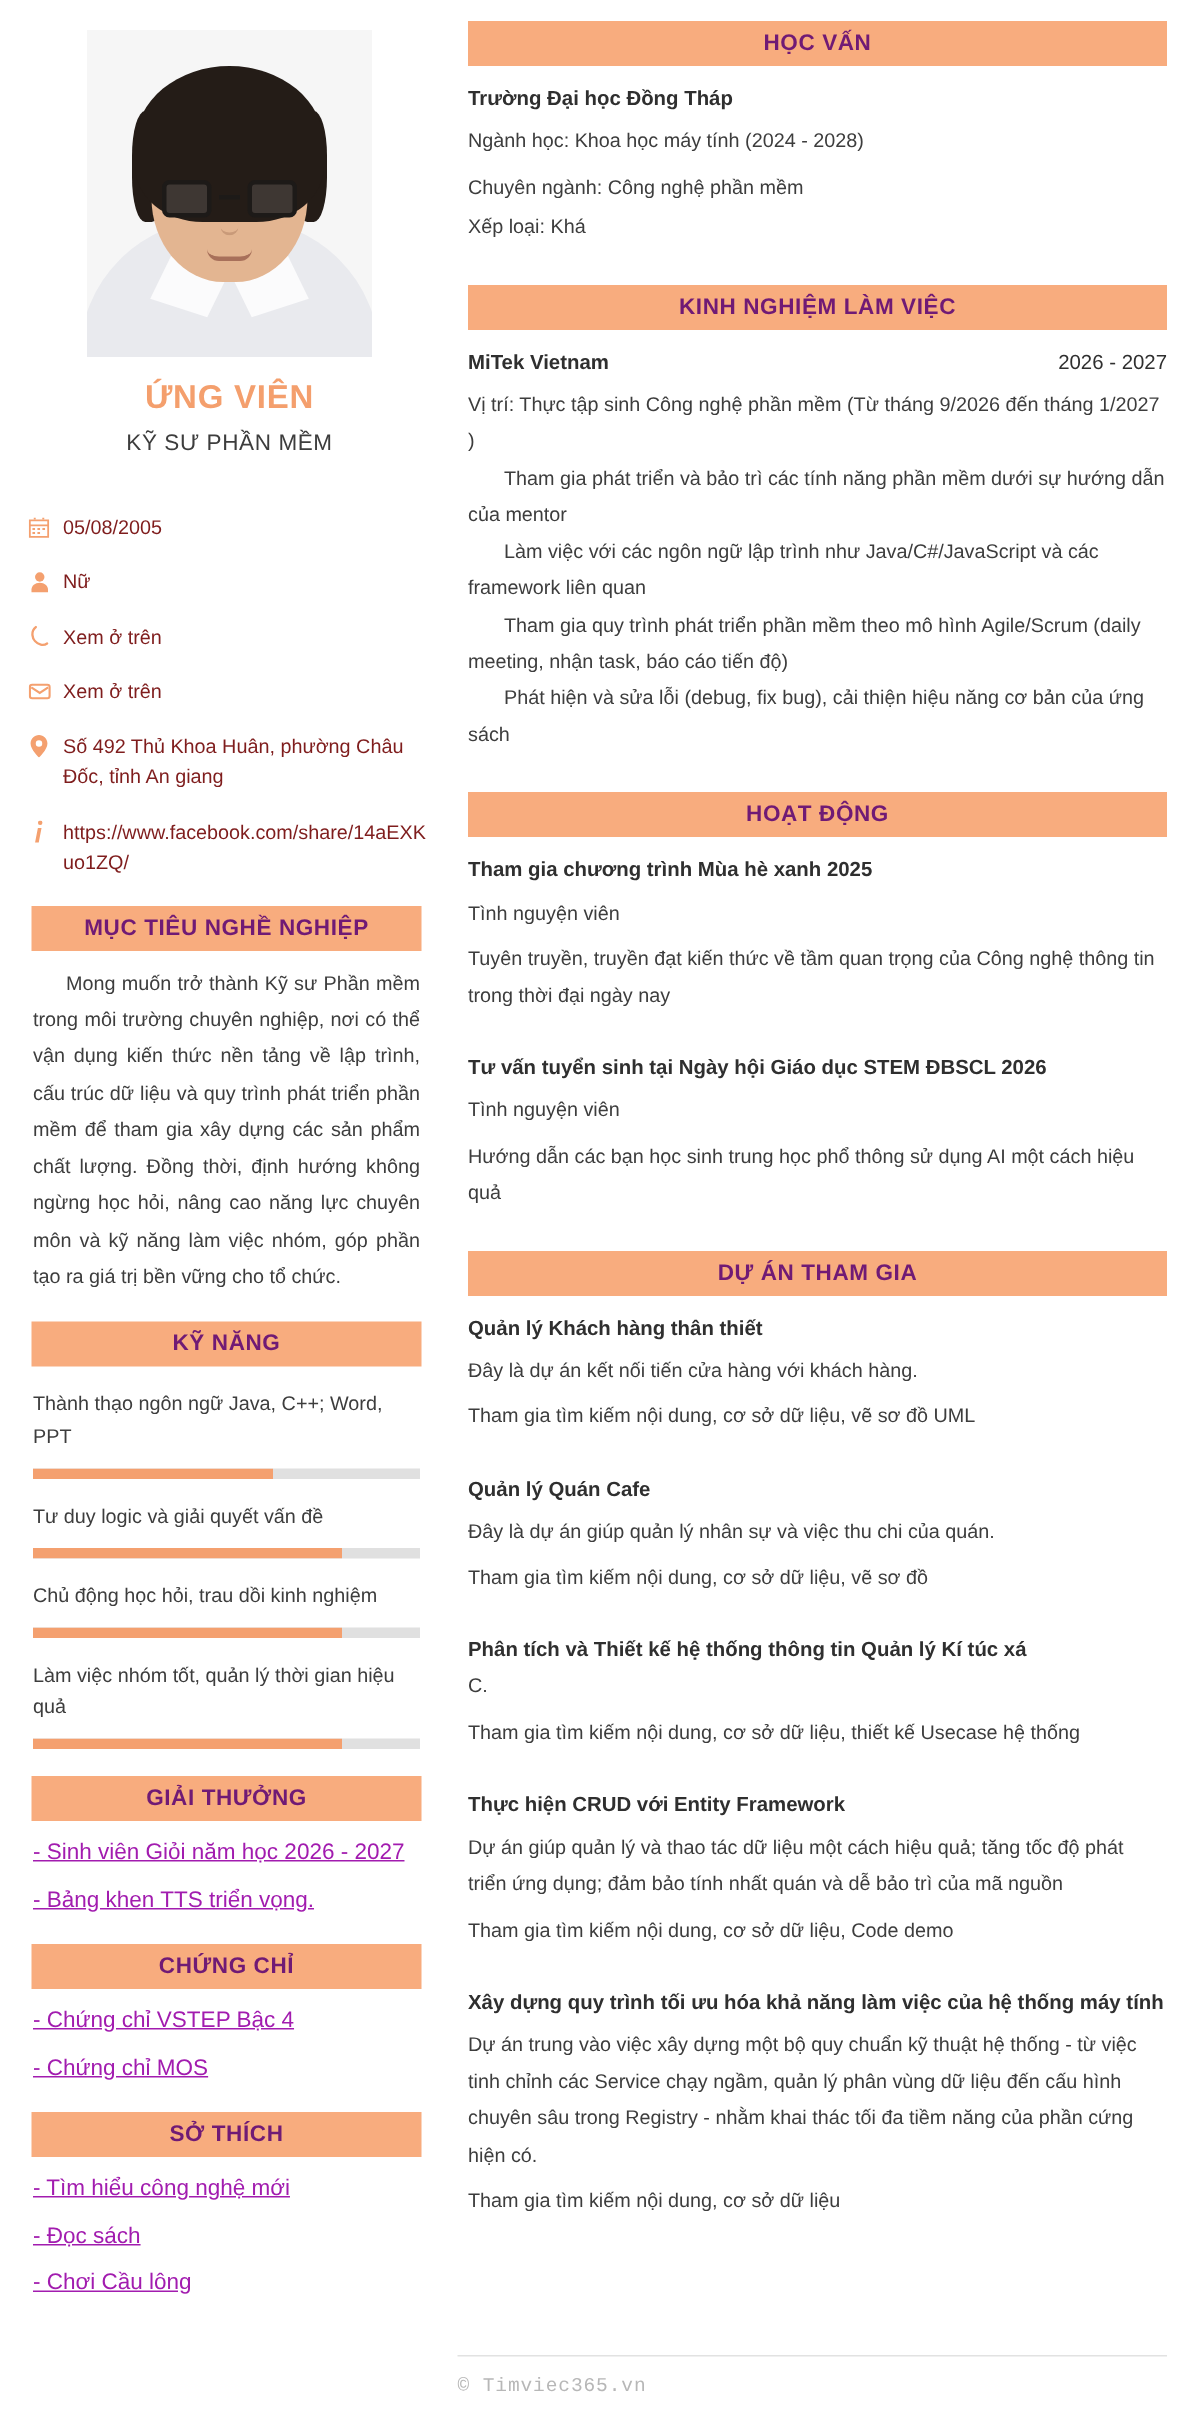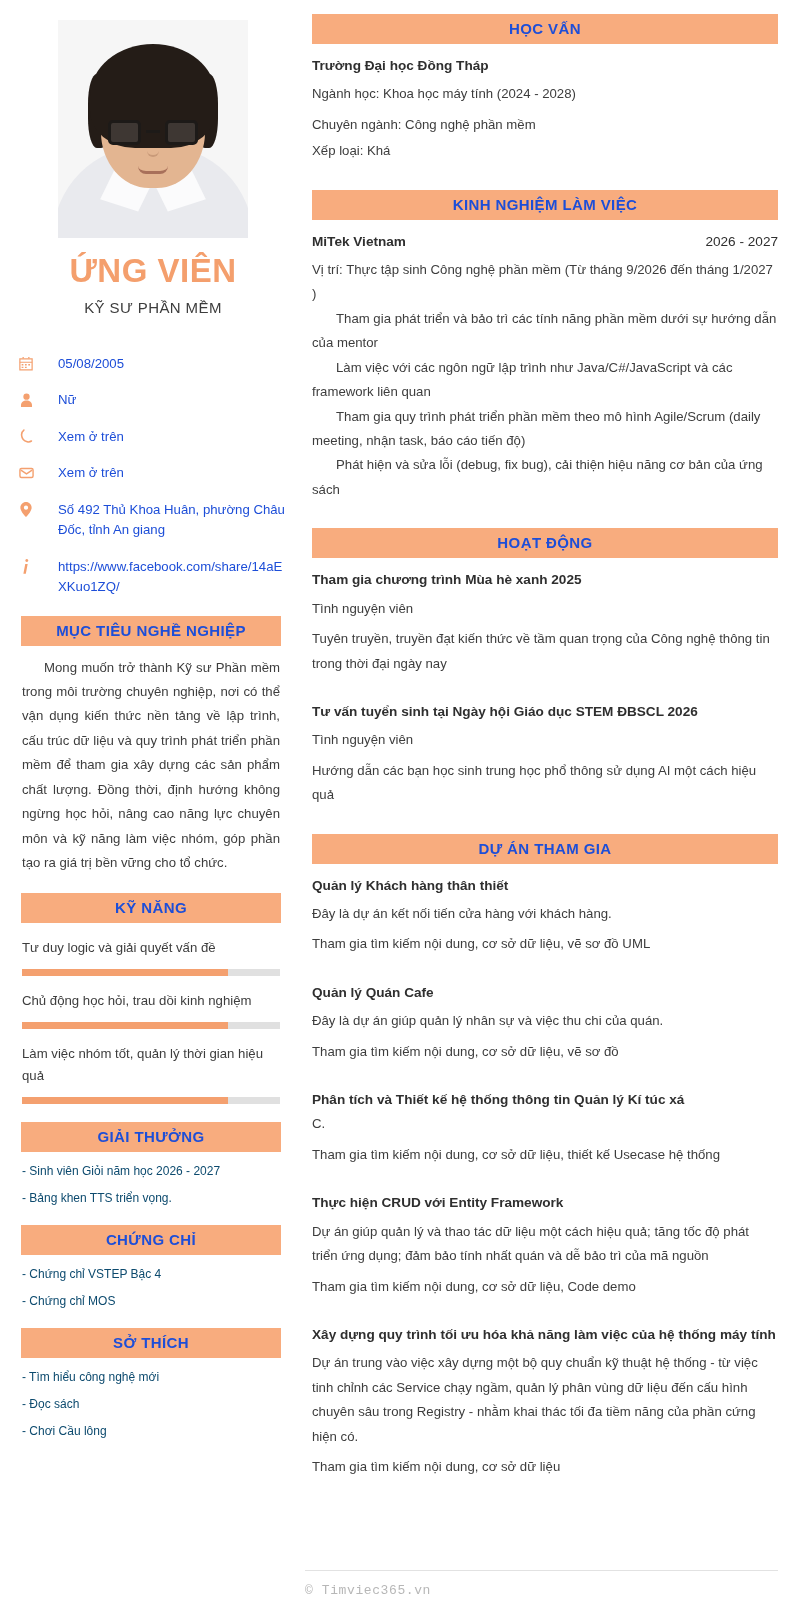--- a/index.html
+++ b/index.html
@@ -89,60 +89,60 @@
     width:30px; height:8px; border-bottom:3px solid #a8705a; border-radius:0 0 16px 16px;
   }
   .ph-nose {
     position:absolute; top:128px; left:50%; transform:translateX(-50%);
     width:12px; height:9px; border-bottom:2px solid #c99a79; border-radius:0 0 8px 8px;
   }
 
   .cand-name {
     text-align: center;
     color: #f49f6d;
-    font-size: 33px;
+    font-size: 22px;
     font-weight: 700;
     letter-spacing: .5px;
     margin-top: 14px;
   }
   .cand-title {
     text-align: center;
     color: #3d3d3d;
     font-size: 15px;
     font-weight: 400;
     letter-spacing: .4px;
     margin-top: 9px;
   }
 
   .contact-list { margin-top: 38px; }
   .contact-row {
     display: flex;
     align-items: flex-start;
-    gap: 24px;
+    gap: 8px;
     margin-bottom: 16px;
     font-size: 13.2px;
     line-height: 1.55;
-    color: #1d4ed8;
+    color: #7f1d1d;
   }
   .c-ico {
     flex: 0 0 16px;
     width: 16px;
     height: 17px;
     display: flex;
     align-items: center;
     justify-content: center;
     color: #f4a06f;
     margin-top: 1px;
   }
   .c-ico svg { display:block; }
   .c-txt { flex: 1 1 auto; word-break: break-word; }
 
   .sec-head {
     background: #f8ac7e;
-    color: #1d4ed8;
+    color: #701a75;
     font-size: 15px;
     font-weight: 700;
     text-align: center;
     padding: 6px 0 7px;
     letter-spacing: .4px;
     margin: 18px 0 10px;
   }
   .left-col .sec-head { margin-left: 3px; margin-right: 7px; }
 
   .objective {
@@ -165,24 +165,25 @@
     overflow: hidden;
   }
   .bar > i {
     display: block;
     height: 100%;
     background: #f4a06f;
   }
 
   .plain-list { padding: 0 8px 0 4px; }
   .plain-item {
-    font-size: 12px;
+    font-size: 15px;
     line-height: 1.5;
-    color: #0c4a6e;
+    color: #a21caf;
     margin-bottom: 9px;
+    text-decoration: underline;
   }
 
   
   .right-col {
     flex: 1 1 auto;
     padding: 14px 22px 0 10px;
     min-width: 0;
   }
   .right-col .sec-head { margin: 0 0 12px; }
   .right-col .sec-head.spaced { margin-top: 26px; }
@@ -324,20 +325,26 @@
       </div>
 
     </div>
 
     <div class="sec-head">MỤC TIÊU NGHỀ NGHIỆP</div>
     <div class="objective">Mong muốn trở thành Kỹ sư Phần mềm trong môi trường chuyên nghiệp, nơi có thể vận dụng kiến thức nền tảng về lập trình, cấu trúc dữ liệu và quy trình phát triển phần mềm để tham gia xây dựng các sản phẩm chất lượng. Đồng thời, định hướng không ngừng học hỏi, nâng cao năng lực chuyên môn và kỹ năng làm việc nhóm, góp phần tạo ra giá trị bền vững cho tổ chức.</div>
 
     <div class="sec-head">KỸ NĂNG</div>
     <div>
       <div class="skill">
+        <div class="skill-label">Thành thạo ngôn ngữ Java, C++; Word, PPT</div>
+        <div class="bar">
+            <i style="width: 62%;"></i>
+          </div>
+      </div>
+      <div class="skill">
         <div class="skill-label">Tư duy logic và giải quyết vấn đề</div>
         <div class="bar">
             <i style="width: 80%;"></i>
           </div>
       </div>
       <div class="skill">
         <div class="skill-label">Chủ động học hỏi, trau dồi kinh nghiệm</div>
         <div class="bar">
             <i style="width: 80%;"></i>
           </div>

